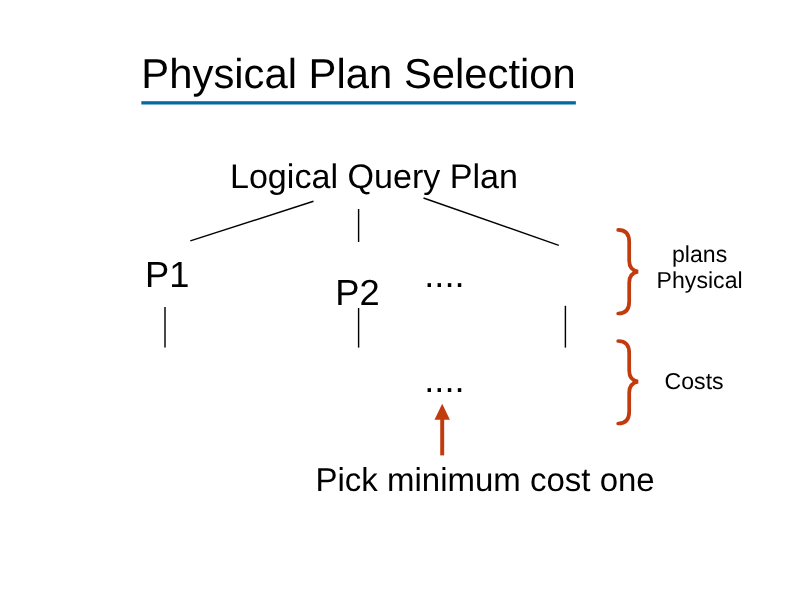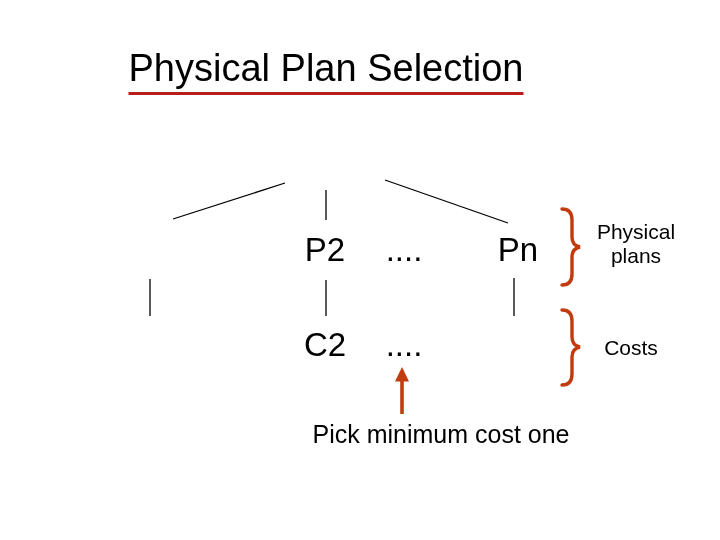--- a/index.html
+++ b/index.html
@@ -8,39 +8,39 @@
     width:720px;height:540px;
     background:#fff;
     font-family:"Liberation Sans", sans-serif;
     color:#000;
     overflow:hidden;
   }
   .abs{position:absolute;white-space:nowrap;transform:translateX(-50%);}
   .slide-title{
     top:49px;left:326px;
     font-size:38px;
-    border-bottom:3px solid #b91c1c;
+    border-bottom:3px solid #0369a1;
     padding-bottom:3px;
     line-height:1.05;
   }
   .root-label{top:143px;left:340px;font-size:31px;line-height:1.15;}
   .node{font-size:33px;line-height:1.2;}
   .p-row{top:230px;}
   .c-row{top:325px;}
   .x-col1{left:152px;}
-  .x-col2{left:325px;}
+  .x-col2{left:325px;margin-top:16px;}
   .x-dots{left:404px;}
   .x-coln{left:518px;}
   .brace-label{
     font-size:21px;line-height:1.12;text-align:center;
     transform:translateX(-50%);position:absolute;
   }
   .plan-brace-label{top:220px;left:636px;}
   .cost-brace-label{top:336px;left:631px;text-align:right;}
-  .caption{top:419px;left:441px;font-size:25px;line-height:1.2;}
+  .caption{top:419px;left:441px;font-size:30px;line-height:1.2;}
   svg.overlay{position:absolute;top:0;left:0;pointer-events:none;}
 </style>
 </head>
 <body>
 
 <div class="canvas" style="background: rgb(255, 255, 255); color: rgb(0, 0, 0);">
 
   <svg class="overlay" width="720" height="540" viewBox="0 0 720 540">
 
     <line x1="285" y1="183" x2="173" y2="219" stroke-width="1.3" stroke="#000000"></line>
@@ -56,29 +56,29 @@
     <path d="M562,310 Q572,310 572,321 L572,337 Q572,345.5 580,347 Q572,348.5 572,357 L572,374 Q572,385 562,385" fill="none" stroke-width="3.4" stroke-linecap="round" stroke="#C23B0E"></path>
 
     <g>
       <line x1="402" y1="414" x2="402" y2="379" stroke-width="3.6" stroke="#C23B0E"></line>
       <polygon points="402,367 395,381.5 409,381.5" fill="#C23B0E"></polygon>
     </g>
   </svg>
 
   <div class="abs slide-title">Physical Plan Selection</div>
 
+  <div class="abs root-label">Logical Query Plan</div>
 
+  <div class="abs node p-row x-col1">P1</div>
   <div class="abs node p-row x-col2">P2</div>
   <div class="abs node p-row x-dots">....</div>
-  <div class="abs node p-row x-coln">Pn</div>
 
-  <div class="abs node c-row x-col2">C2</div>
   <div class="abs node c-row x-dots">....</div>
 
   <div class="brace-label plan-brace-label">
+    <div>plans</div>
     <div>Physical</div>
-    <div>plans</div>
   </div>
   <div class="brace-label cost-brace-label">Costs</div>
 
   <div class="abs caption">Pick minimum cost one</div>
 
 </div>
 
 </body></html>

